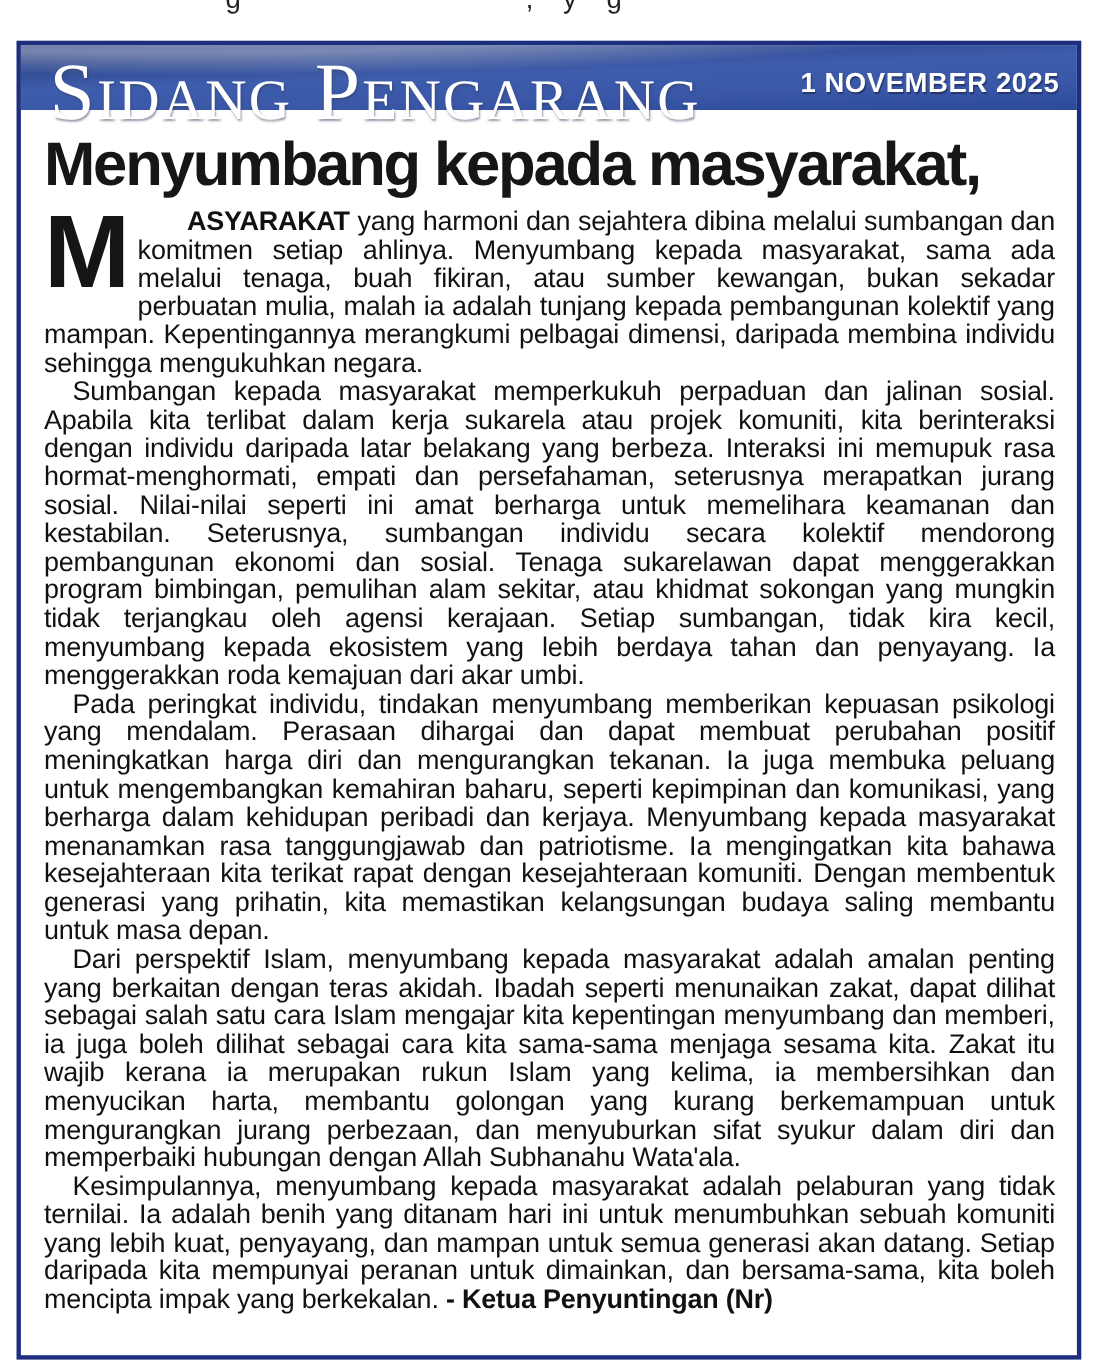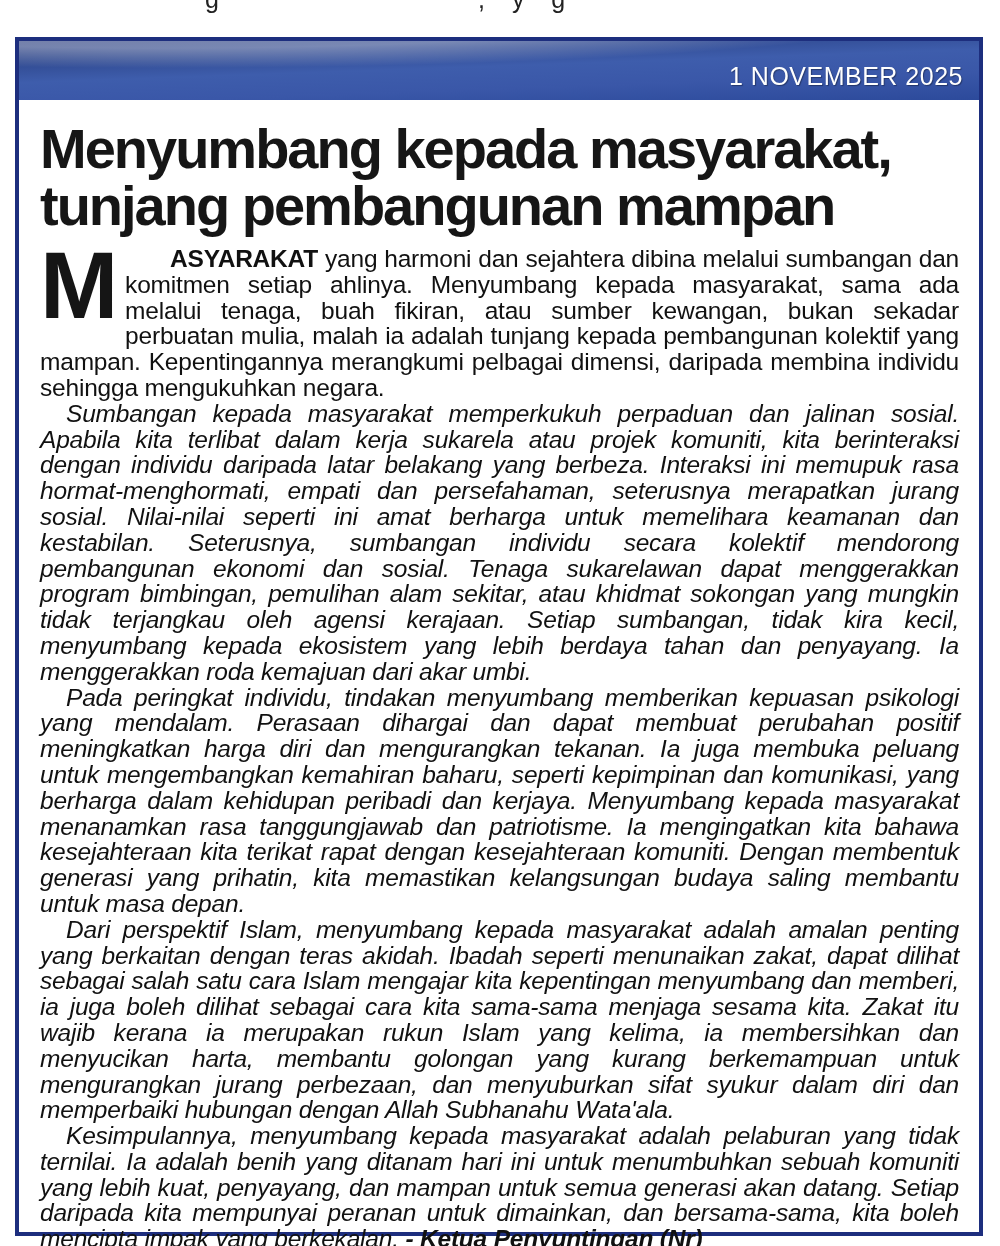--- a/index.html
+++ b/index.html
@@ -43,40 +43,40 @@
     font-variant-caps: small-caps;
     font-size: 74px; line-height: 74px;
     letter-spacing: 2px;
     color: #ffffff;
     white-space: nowrap;
     text-shadow: 1px 2px 2px rgba(55,65,95,.55);
     z-index: 2;
   }
   .banner-date {
     position: absolute; right: 16px; bottom: 9px;
-    font-size: 25px; font-weight: normal; letter-spacing: .5px;
+    font-size: 25px; font-weight: bold; letter-spacing: .5px;
     color: #ffffff;
     text-shadow: 1px 1px 1px rgba(0,0,0,.35);
     z-index: 2;
     margin-left: 19px;
   }
 
   
   .content { padding: 12px 20px 0 21px; }
   .headline { margin: 8px 0 12px; font-weight: bold; color: #161616; }
   .headline .hl { display: block; font-size: 56px; line-height: 57px; letter-spacing: -2px; }
 
   .copy {
     font-size: 24.5px; line-height: 25.8px;
     text-align: justify;
     letter-spacing: -0.2px;
     color: #111;
   }
   .para { margin: 0; }
-  .para.indent { text-indent: 26px; font-style: italic; }
+  .para.indent { text-indent: 26px; }
   .dropcap {
     float: left;
     font-size: 94px; line-height: 76px;
     font-weight: bold;
     color: #151515;
     margin: 2px 7px 0 0;
   }
   .lead-word { font-weight: bold; margin-left: 45px; }
   .sig { font-weight: bold; }
 </style>
@@ -86,28 +86,28 @@
 <div class="page">
 
   <div class="top-strip">
     <span class="frag frag1">g</span>
     <span class="frag frag2">, y g</span>
   </div>
 
   <div class="frame">
 
     <div class="banner">
+      <div class="banner-title">Sidang Pengarang</div>
       <div class="banner-date">1 NOVEMBER 2025</div>
     </div>
 
     <div class="content">
 
       <h1 class="headline">
         <span class="hl">Menyumbang kepada masyarakat,</span>
-        <span class="hl">tunjang pembangunan mampan</span>
       </h1>
 
       <div class="copy">
 
         <p class="para lead"><span class="dropcap">M</span><span class="lead-word">ASYARAKAT</span><span> yang harmoni dan sejahtera dibina melalui sumbangan dan komitmen setiap ahlinya. Menyumbang kepada masyarakat, sama ada melalui tenaga, buah fikiran, atau sumber kewangan, bukan sekadar perbuatan mulia, malah ia adalah tunjang kepada pembangunan kolektif yang mampan. Kepentingannya merangkumi pelbagai dimensi, daripada membina individu sehingga mengukuhkan negara.</span></p>
 
         <p class="para indent">Sumbangan kepada masyarakat memperkukuh perpaduan dan jalinan sosial. Apabila kita terlibat dalam kerja sukarela atau projek komuniti, kita berinteraksi dengan individu daripada latar belakang yang berbeza. Interaksi ini memupuk rasa hormat-menghormati, empati dan persefahaman, seterusnya merapatkan jurang sosial. Nilai-nilai seperti ini amat berharga untuk memelihara keamanan dan kestabilan. Seterusnya, sumbangan individu secara kolektif mendorong pembangunan ekonomi dan sosial. Tenaga sukarelawan dapat menggerakkan program bimbingan, pemulihan alam sekitar, atau khidmat sokongan yang mungkin tidak terjangkau oleh agensi kerajaan. Setiap sumbangan, tidak kira kecil, menyumbang kepada ekosistem yang lebih berdaya tahan dan penyayang. Ia menggerakkan roda kemajuan dari akar umbi.</p>
 
         <p class="para indent">Pada peringkat individu, tindakan menyumbang memberikan kepuasan psikologi yang mendalam. Perasaan dihargai dan dapat membuat perubahan positif meningkatkan harga diri dan mengurangkan tekanan. Ia juga membuka peluang untuk mengembangkan kemahiran baharu, seperti kepimpinan dan komunikasi, yang berharga dalam kehidupan peribadi dan kerjaya. Menyumbang kepada masyarakat menanamkan rasa tanggungjawab dan patriotisme. Ia mengingatkan kita bahawa kesejahteraan kita terikat rapat dengan kesejahteraan komuniti. Dengan membentuk generasi yang prihatin, kita memastikan kelangsungan budaya saling membantu untuk masa depan.</p>
 

